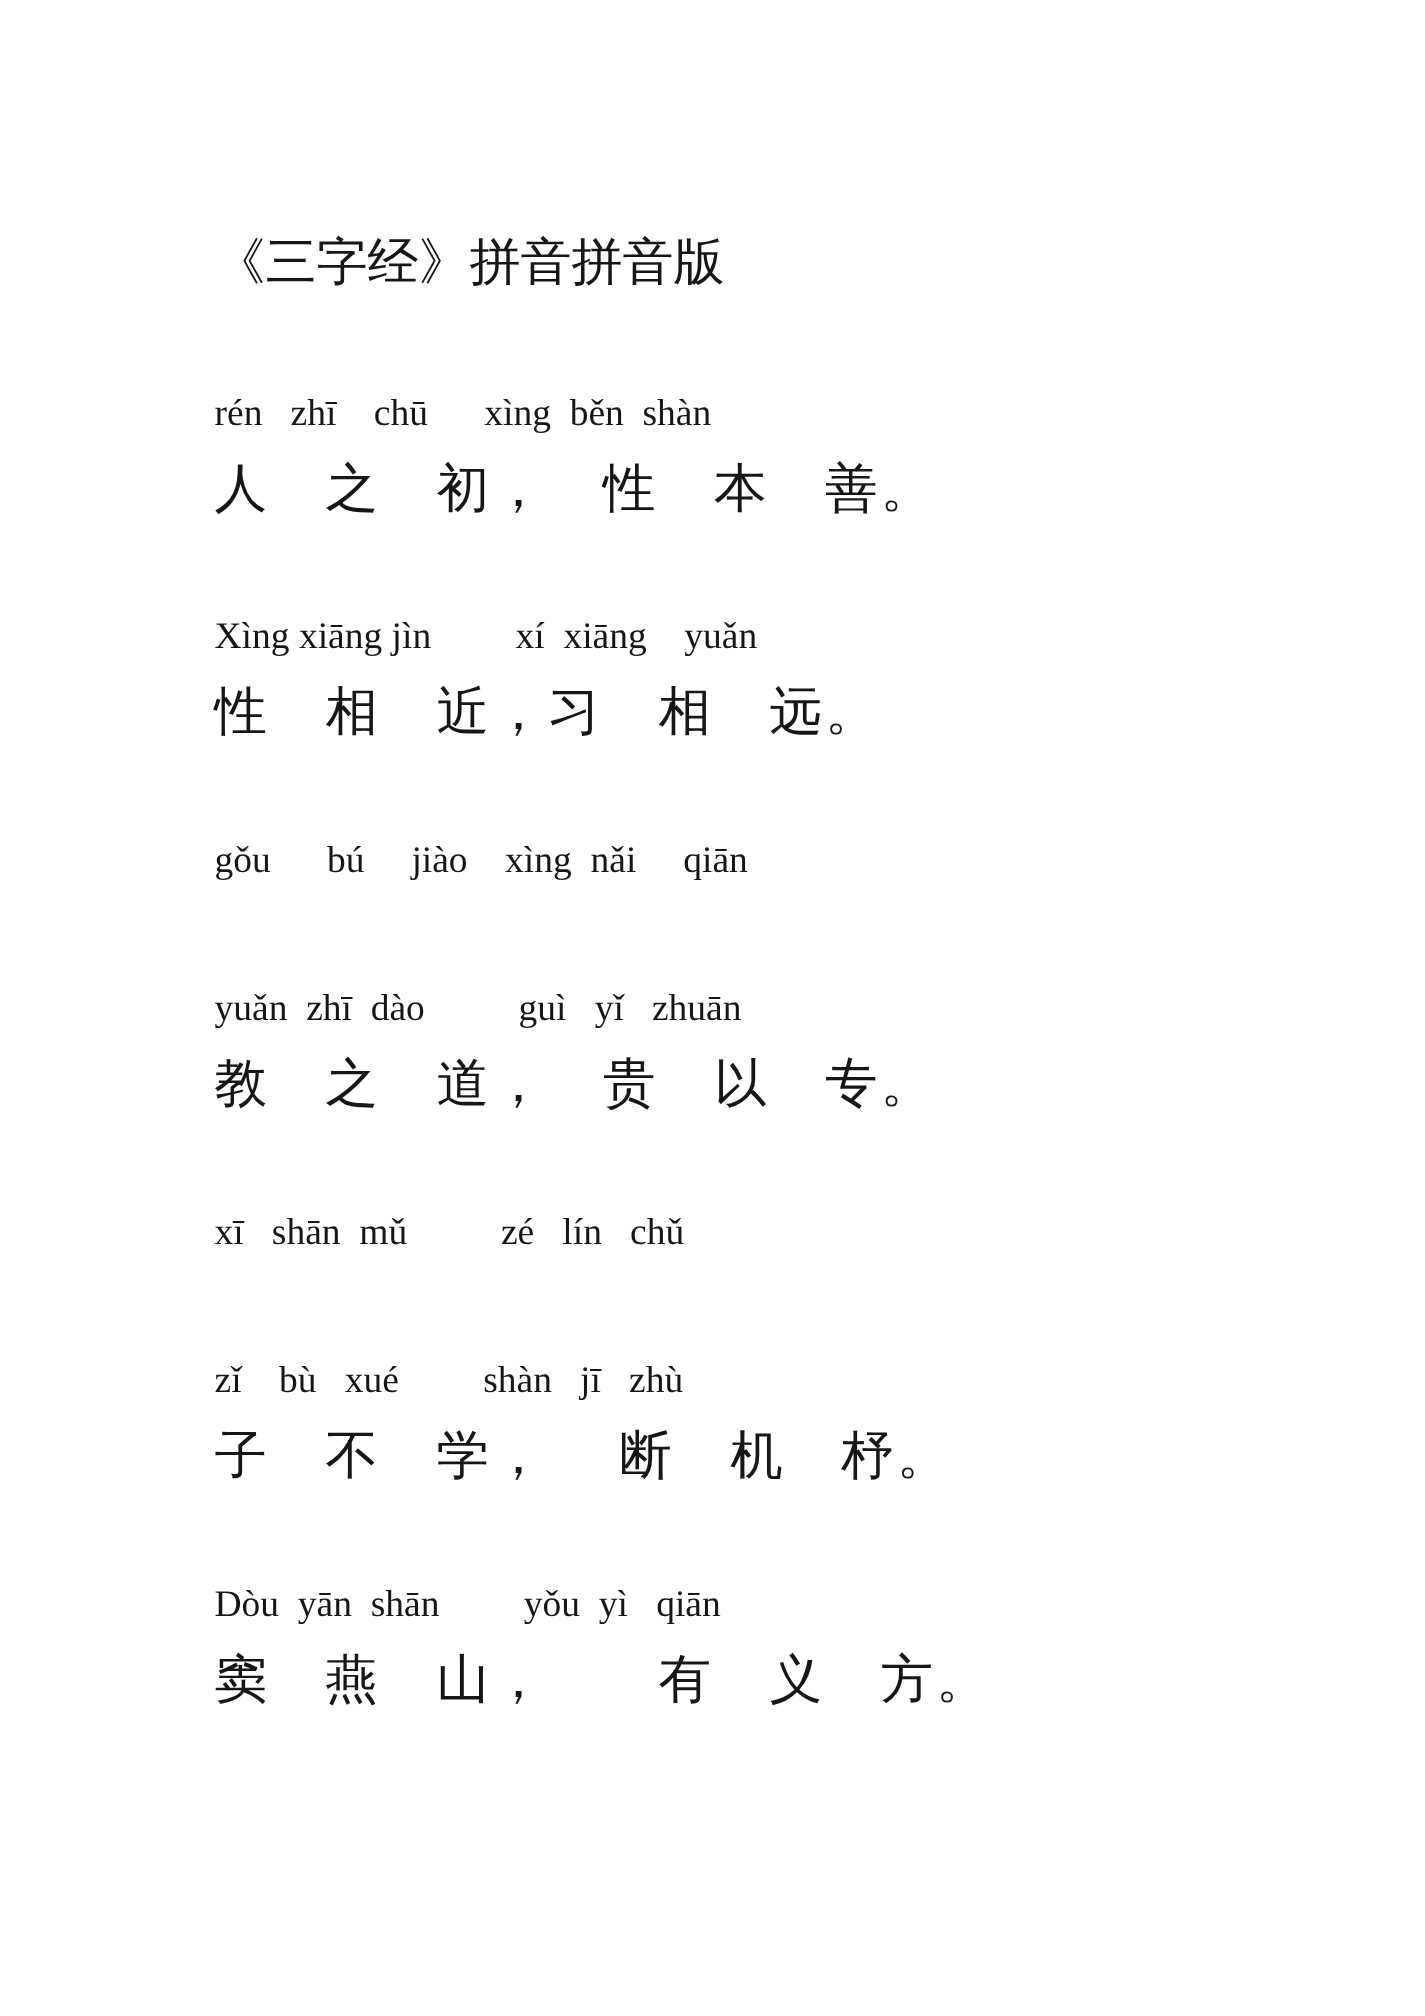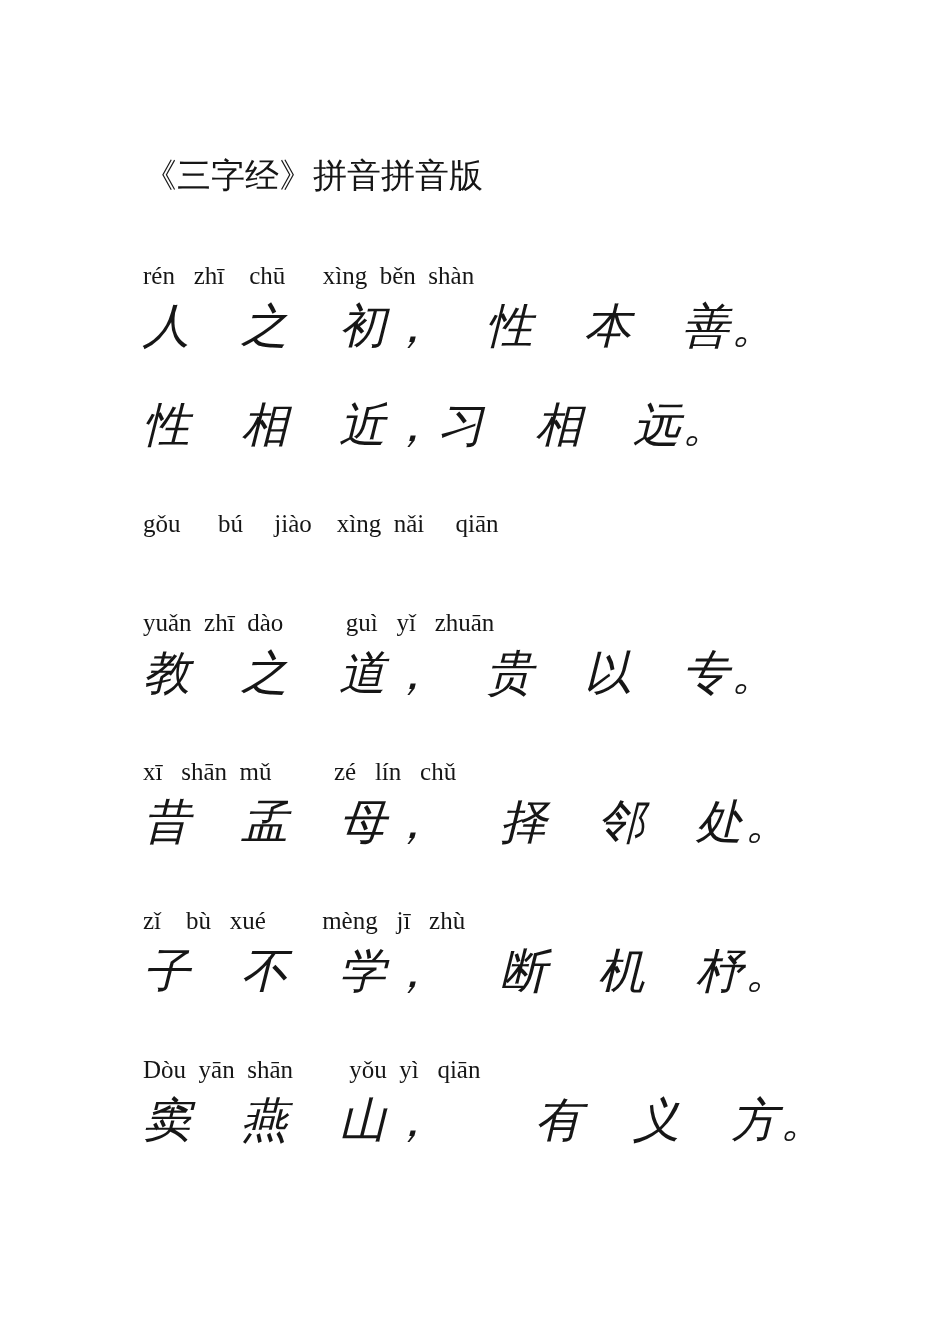--- a/index.html
+++ b/index.html
@@ -31,58 +31,57 @@
   }
   .couplet {
     margin: 0 0 49px 0;
   }
   .pinyin-line {
     font-size: 25px;
     line-height: 50px;
     white-space: pre;
   }
   .hanzi-line {
-    font-size: 47px;
+    font-size: 35px;
     line-height: 50px;
     white-space: pre;
     letter-spacing: 2px;
-    font-style: italic;
   }
 </style>
 </head>
 <body>
 
 <div class="page">
   <h1 class="title">《三字经》拼音拼音版</h1>
   <div id="couplet-list">
   <div class="couplet">
     <div class="pinyin-line">rén   zhī    chū      xìng  běn  shàn</div>
     <div class="hanzi-line">人　之　初，　性　本　善。</div>
   </div>
 
   <div class="couplet">
+    <div class="pinyin-line">Xìng xiāng jìn         xí  xiāng    yuǎn</div>
     <div class="hanzi-line">性　相　近，习　相　远。</div>
   </div>
 
   <div class="couplet">
     <div class="pinyin-line">gǒu      bú     jiào    xìng  nǎi     qiān</div>
   </div>
 
   <div class="couplet">
     <div class="pinyin-line">yuǎn  zhī  dào          guì   yǐ   zhuān</div>
     <div class="hanzi-line">教　之　道，　贵　以　专。</div>
   </div>
 
   <div class="couplet">
     <div class="pinyin-line">xī   shān  mǔ          zé   lín   chǔ</div>
-    <div class="hanzi-line">昔　孟　母，　 择　邻　处。</div>
   </div>
 
   <div class="couplet">
-    <div class="pinyin-line">zǐ    bù   xué         mèng   jī   zhù</div>
+    <div class="pinyin-line">zǐ    bù   xué         shàn   jī   zhù</div>
     <div class="hanzi-line">子　不　学，　 断　机　杼。</div>
   </div>
 
   <div class="couplet">
     <div class="pinyin-line">Dòu  yān  shān         yǒu  yì   qiān</div>
     <div class="hanzi-line">窦　燕　山，　　有　义　方。</div>
   </div>
 </div>
 </div>
 

